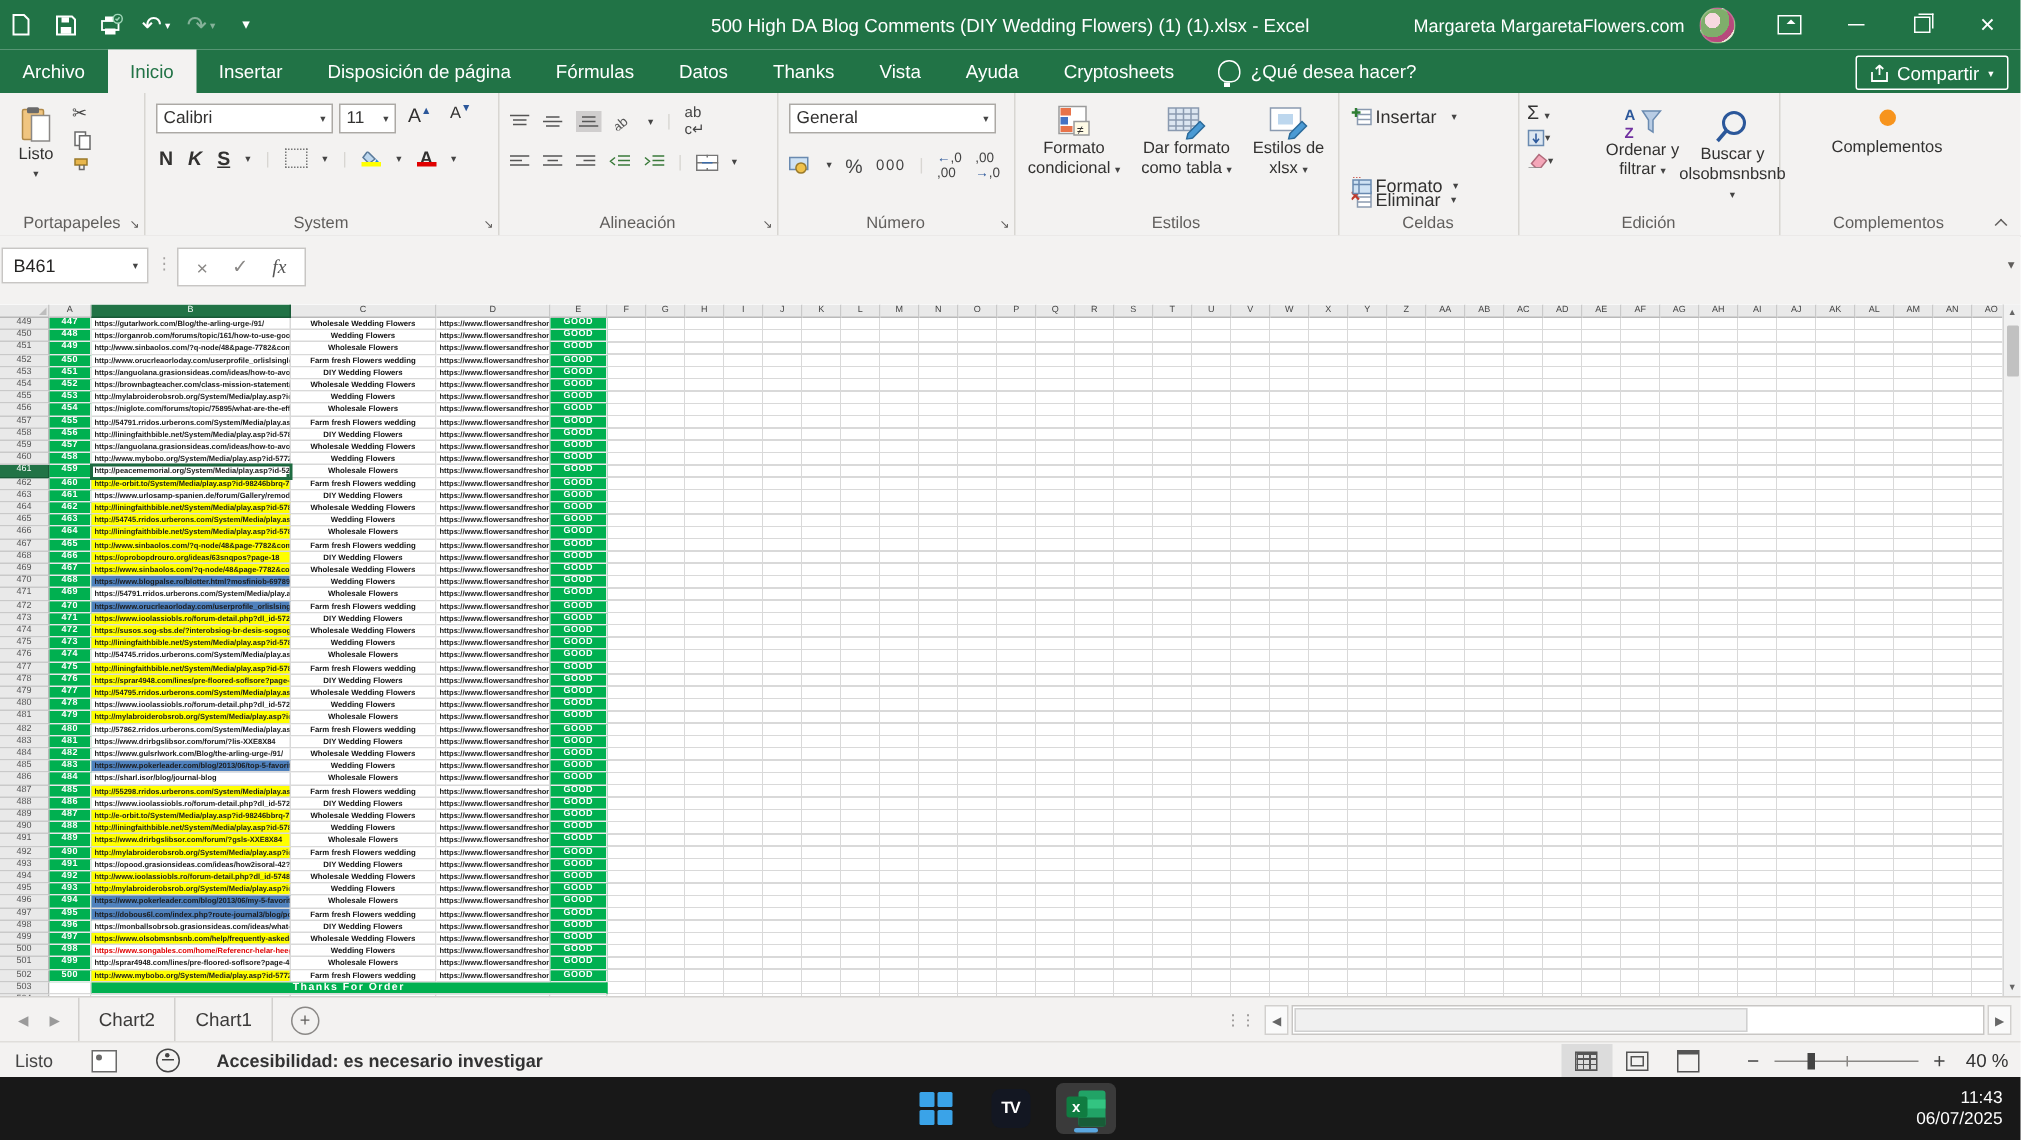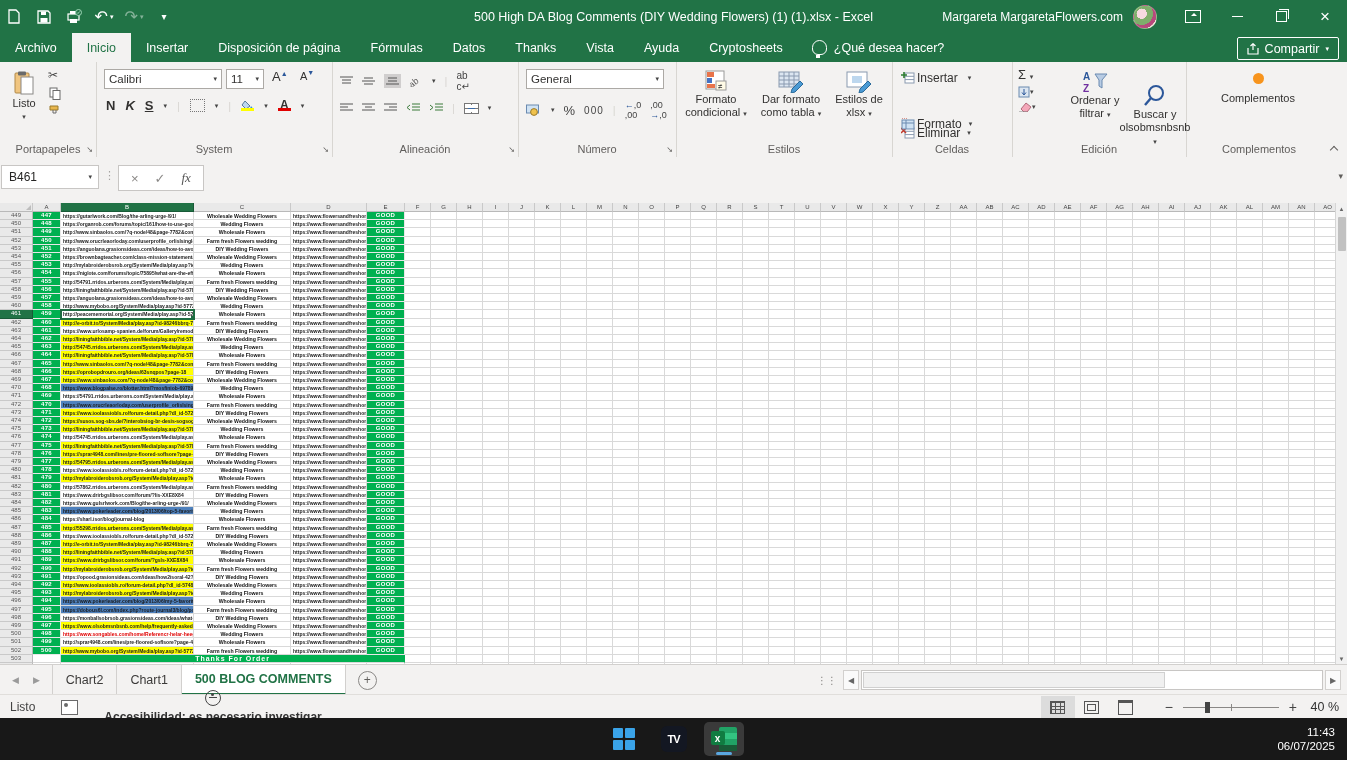--- a/index.html
+++ b/index.html
@@ -97,21 +97,21 @@
   .tdots{display:flex;align-items:center;color:#8a8886;font-size:10px;margin-left:auto;padding-right:4px;}
   .hscroll{display:flex;align-items:center;margin:4px 6px 4px 2px;}
   .hs-btn{width:14px;height:18px;display:flex;align-items:center;justify-content:center;color:#666;font-size:8px;border:1px solid #d2d0ce;background:#fafafa;}
   .hs-track{width:460px;height:18px;border:1px solid #c8c6c4;background:#fff;position:relative;margin:0 2px;}
   .hs-thumb{position:absolute;left:1px;top:1px;height:14px;width:300px;background:#f0f0f0;border:1px solid #d0d0d0;}
   
   .statusbar{position:absolute;left:0;top:694px;width:100%;height:24px;background:#f3f2f1;border-top:1px solid #e0dedb;display:flex;align-items:center;font-size:12px;color:#444;}
   .sb-left{display:flex;align-items:center;gap:26px;padding-left:10px;}
   .macro-ico{width:15px;height:13px;border:1px solid #6a6a6a;position:relative;background:linear-gradient(#fff,#fff);}
   .macro-ico:before{content:"";position:absolute;left:2px;top:2px;width:4px;height:4px;background:#6a6a6a;border-radius:50%;}
-  .acc{display:flex;align-items:center;gap:4px;font-weight:bold;color:#333;flex-direction:column;}
+  .acc{display:flex;align-items:center;gap:24px;font-weight:bold;color:#333;}
   .acc-ico{width:14px;height:14px;border:1.4px solid #444;border-radius:50%;position:relative;}
   .acc-ico:before{content:"";position:absolute;left:5px;top:2px;width:3px;height:3px;background:#444;border-radius:50%;}
   .acc-ico:after{content:"";position:absolute;left:2.5px;top:6px;width:8px;height:4px;border-top:1.6px solid #444;}
   .sb-right{margin-left:auto;display:flex;align-items:center;gap:0;padding-right:8px;}
   .view-ico{width:34px;height:22px;display:flex;align-items:center;justify-content:center;}
   .view-ico.active{background:#dcdcdc;}
   .vi-grid{width:13px;height:11px;background:
      repeating-linear-gradient(to right,#555 0 1px,transparent 1px 4.3px),
      repeating-linear-gradient(to bottom,#555 0 1px,transparent 1px 3.6px);border:1px solid #555;}
   .vi-page{width:13px;height:11px;border:1px solid #555;display:flex;align-items:center;justify-content:center;}
@@ -475,21 +475,21 @@
         <span class="svgi">
           <svg width="26" height="24" viewBox="0 0 26 24">
               <text x="1" y="10" font-size="10" font-weight="bold" fill="#2b579a">A</text>
               <text x="1" y="22" font-size="10" font-weight="bold" fill="#7030a0">Z</text>
               <path d="M13 4h12l-5 6v8l-3-2v-6z" fill="#b8cce4" stroke="#6a8ab0"></path>
             </svg>
         </span>
         <span>Ordenar y</span>
         <span><span>filtrar</span> <span class="chevd">▾</span></span>
       </div>
-      <div class="bigbtn" style="position:absolute;left:114px;top:17px;width:58px;">
+      <div class="bigbtn" style="position:absolute;left:114px;top:6px;width:58px;">
         <span class="svgi">
           <svg width="24" height="24" viewBox="0 0 24 24">
               <circle cx="13" cy="9" r="7" fill="none" stroke="#2b579a" stroke-width="2"></circle>
               <path d="M8 14L2 21" stroke="#2b579a" stroke-width="2.4"></path>
             </svg>
         </span>
         <span>Buscar y</span>
         <span><span>olsobmsnbsnb</span> <span class="chevd">▾</span></span>
       </div>
       <span class="glabel">Edición</span>
@@ -1021,21 +1021,20 @@
   </div>
 
   <div class="tabsbar">
     <span class="snav">
       <span>◀</span>
       <span>▶</span>
     </span>
     <div id="sheettabs" style="display:flex;align-items:stretch;">
         <div class="stab">Chart2</div>
         <div class="stab">Chart1</div>
-        <div class="stab active">500 BLOG COMMENTS</div>
       </div>
     <span class="addsheet">+</span>
     <span class="tdots">⋮⋮</span>
     <div class="hscroll">
       <span class="hs-btn">◀</span>
       <span class="hs-track">
           <span class="hs-thumb"></span>
         </span>
       <span class="hs-btn">▶</span>
     </div>

